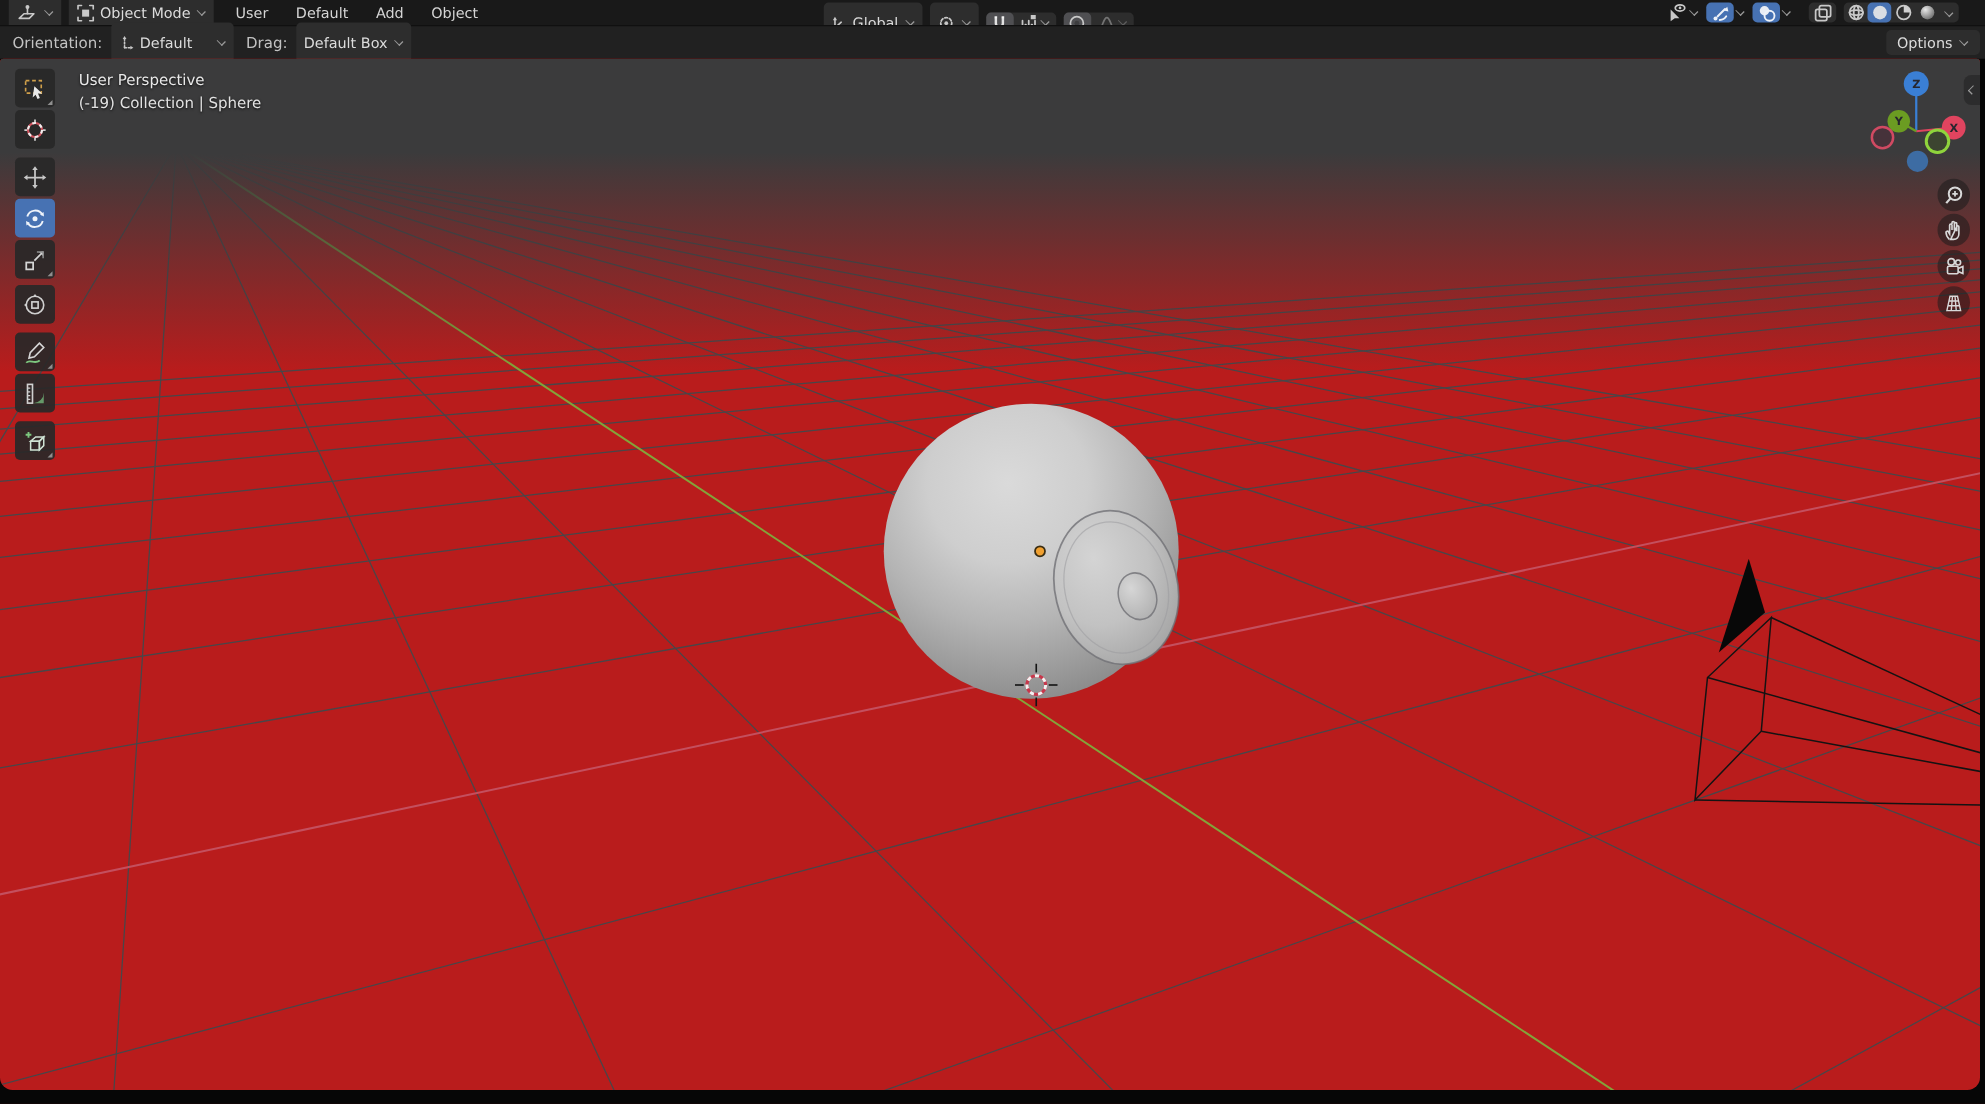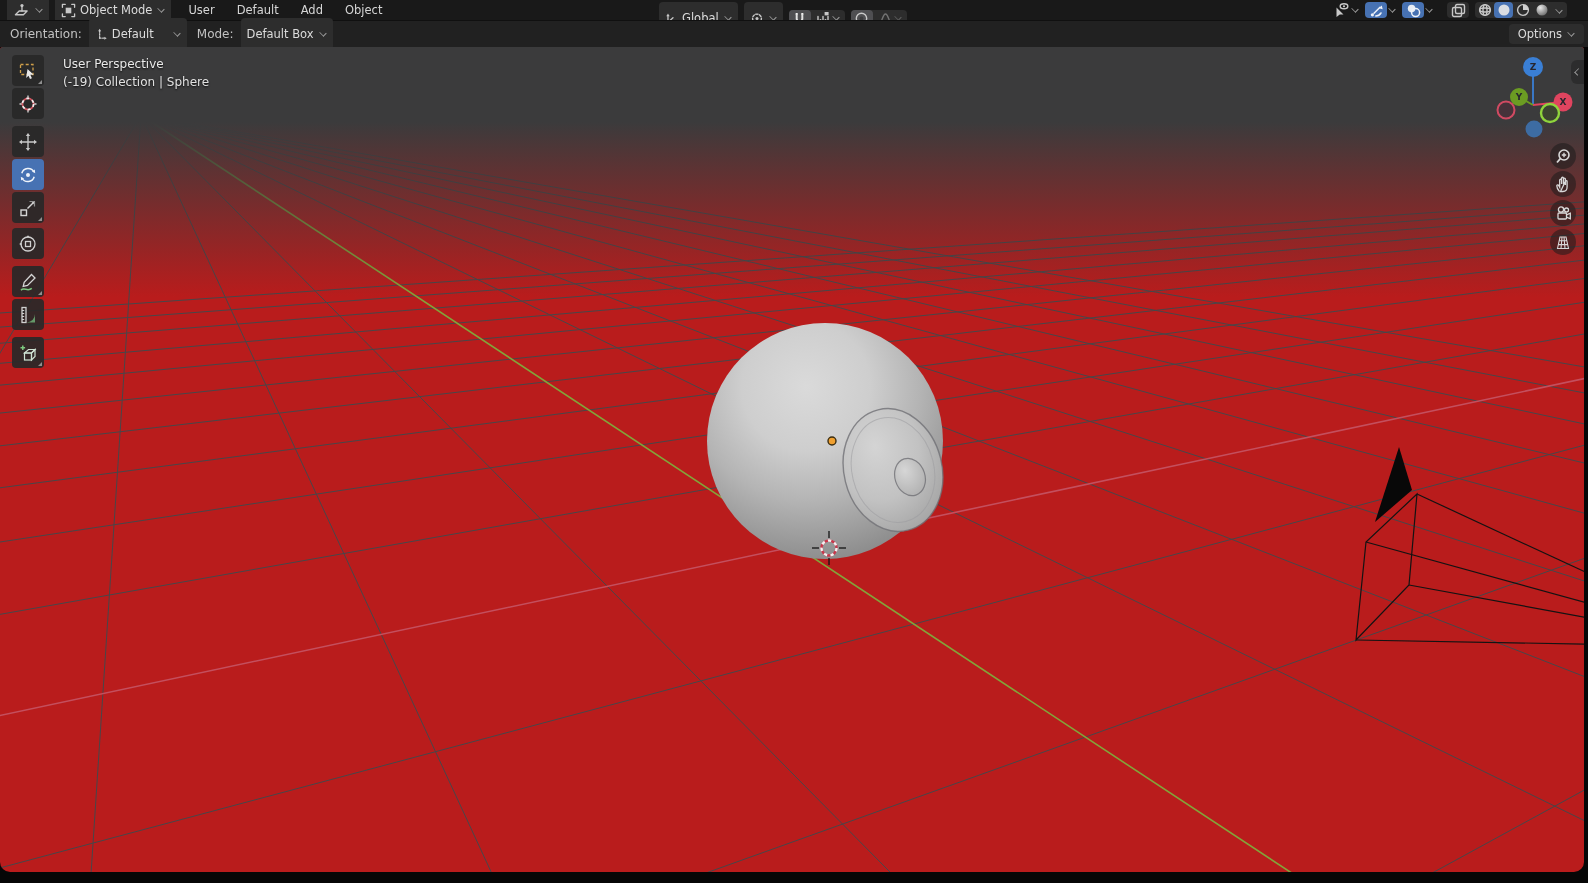--- a/index.html
+++ b/index.html
@@ -221,21 +221,21 @@
     <div class="btn" style="width:98px">
       <svg width="13" height="14" viewBox="0 0 14 14">
         <path class="ic" d="M5 11.5 V4" stroke-dasharray="1.6 1.6"></path>
         <path class="icf" d="M5 1.4 l1.6 2.6 h-3.2 z"></path>
         <path class="ic" d="M5 11.5 H10" stroke-dasharray="1.6 1.6"></path>
         <path class="icf" d="M12.6 11.5 l-2.6 1.6 v-3.2 z"></path>
       </svg>
       <span style="flex:1">Default</span>
       <span class="chv"></span>
     </div>
-    <span class="lbl">Mode:</span>
+    <span class="lbl">Drag:</span>
     <div class="btn">
       <span>Default Box</span>
       <span class="chv"></span>
     </div>
     <div style="flex:1"></div>
     <div class="btn" style="margin-right:4px;padding:0 9px">
       <span>Options</span>
       <span class="chv"></span>
     </div>
   </div>

